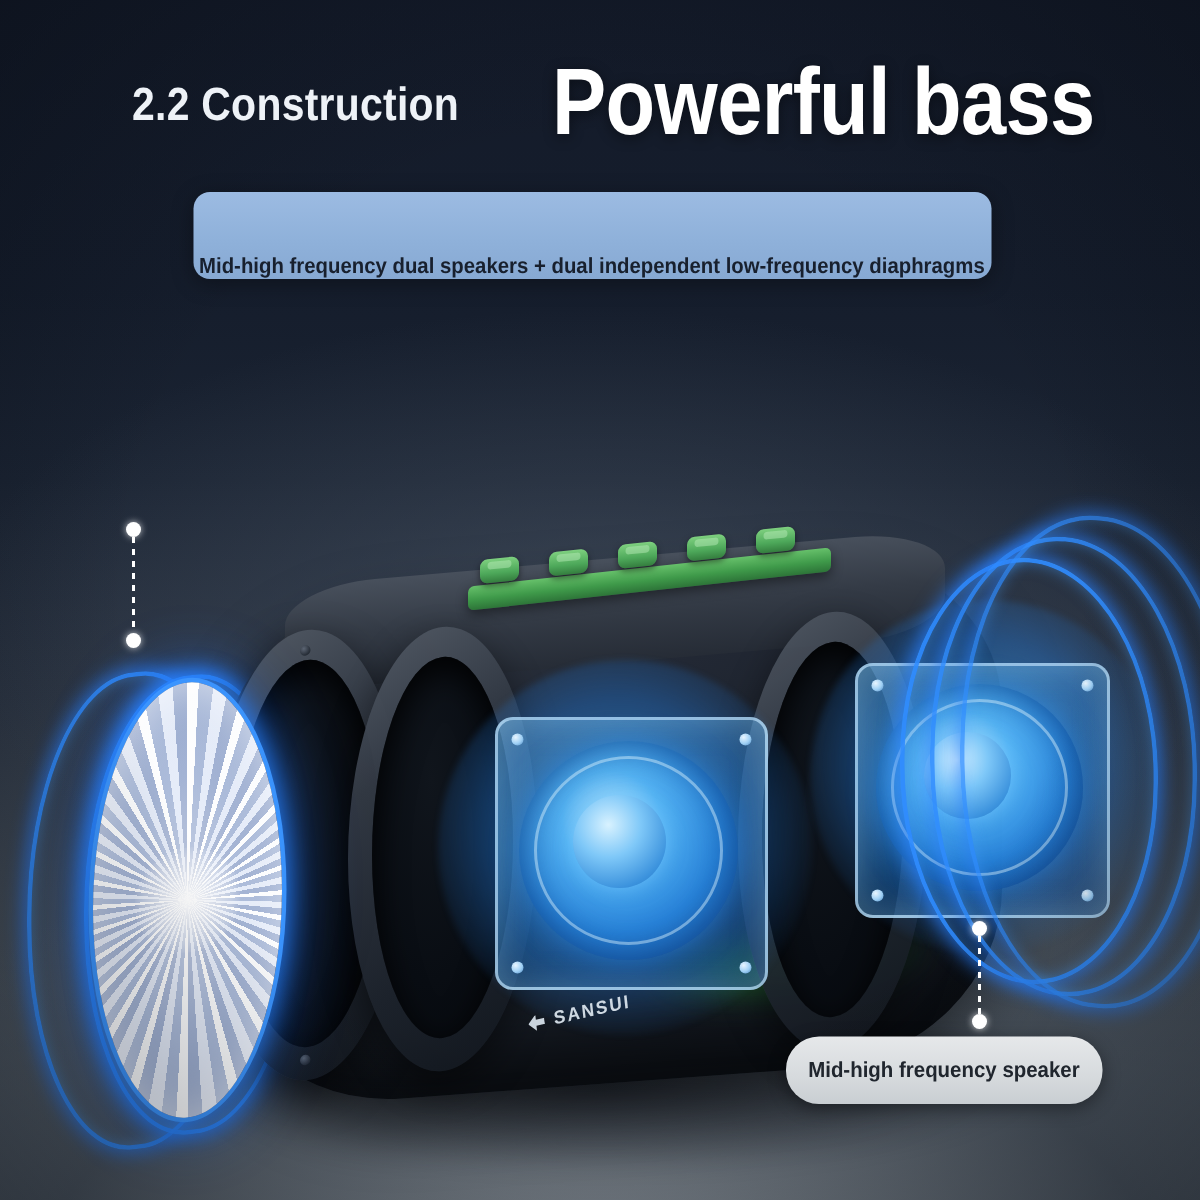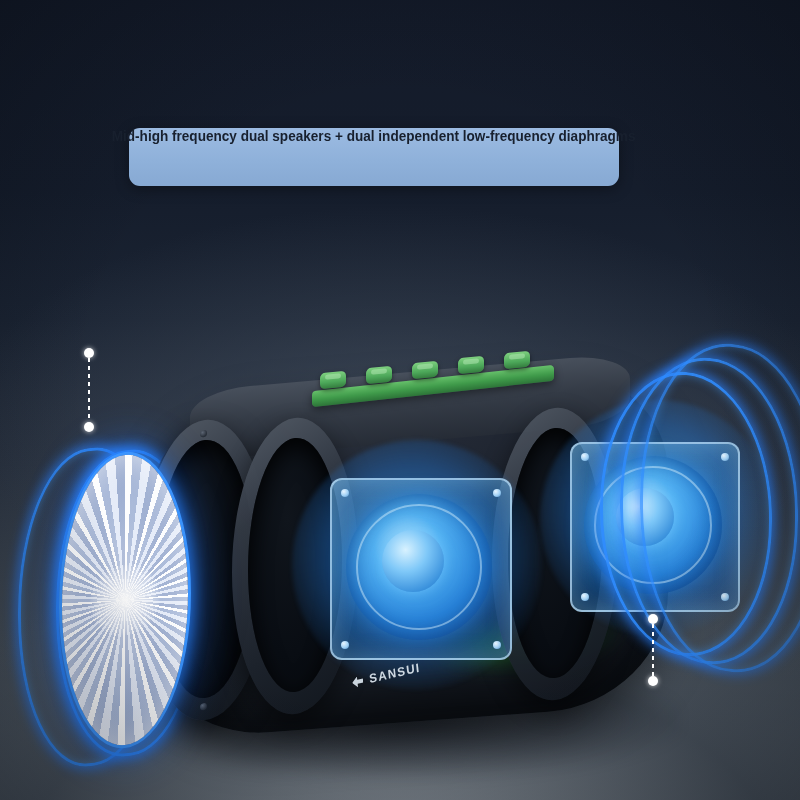--- a/index.html
+++ b/index.html
@@ -15,23 +15,23 @@
     background:radial-gradient(ellipse 660px 640px at 50% 50%, rgba(0,0,0,0) 48%, rgba(5,9,16,.55) 100%);}
 
   
   .hdr{position:absolute;left:0;top:0;width:800px;height:120px;}
   .kicker{position:absolute;left:88px;top:52px;font-size:31px;font-weight:700;color:#eef2f7;
     letter-spacing:.2px;transform:scaleX(.88);transform-origin:left center;white-space:nowrap;}
   .headline{position:absolute;left:368px;top:32px;font-size:63px;font-weight:700;color:#ffffff;
     letter-spacing:-.5px;transform:scaleX(.86);transform-origin:left center;white-space:nowrap;
     text-shadow:0 2px 10px rgba(0,0,0,.45);}
 
-  .banner{position:absolute;left:129px;top:128px;width:490px;height:58px;border-radius:11px;
+  .banner{position:absolute;left:129px;top:128px;width:532px;height:58px;border-radius:11px;
     background:linear-gradient(180deg,#9cbbe2 0%, #8fb1da 55%, #87a9d3 100%);
-    box-shadow:0 3px 14px rgba(0,0,0,.35);display:flex;align-items:flex-start;justify-content:center;}
+    box-shadow:0 3px 14px rgba(0,0,0,.35);display:flex;align-items:flex-end;justify-content:center;}
   .banner span{font-size:14.6px;font-weight:700;color:#18202e;transform:scaleX(.93);white-space:nowrap;}
 
   
   .pill{position:absolute;border-radius:22px;display:flex;align-items:center;justify-content:center;
     background:linear-gradient(180deg,#e6e8ea 0%, #d6dadd 60%, #c9ced2 100%);
     box-shadow:0 3px 12px rgba(0,0,0,.4);}
   .pill span{font-size:14.5px;font-weight:700;color:#20262e;transform:scaleX(.94);white-space:nowrap;}
   #pill-sub{left:53px;top:296px;width:215px;height:45px;}
   #pill-mid{left:524px;top:691px;width:211px;height:45px;}
 
@@ -201,30 +201,37 @@
     <div class="ring" style="left:640px;top:344px;width:178px;height:322px;border-radius:90px/160px;transform:skewY(4deg);opacity:.8;"></div>
 
     <div class="logo">
       <span class="mark"></span>
       <span class="txt">SANSUI</span>
     </div>
   </div>
 
   <div class="vignette"></div>
 
+  <div class="hdr">
+    <div class="kicker">2.2 Construction</div>
+    <div class="headline">Powerful bass</div>
+  </div>
 
   <div class="banner">
     <span>Mid-high frequency dual speakers + dual independent low-frequency diaphragms</span>
   </div>
 
   <div class="leader" id="lead-sub">
     <span class="dot d1"></span>
     <span class="dash"></span>
     <span class="dot d2"></span>
   </div>
 
+  <div class="pill" id="pill-mid">
+    <span>Mid-high frequency speaker</span>
+  </div>
   <div class="leader" id="lead-mid">
     <span class="dot d1"></span>
     <span class="dash"></span>
     <span class="dot d2"></span>
   </div>
 
 </div>
 
 </body></html>

